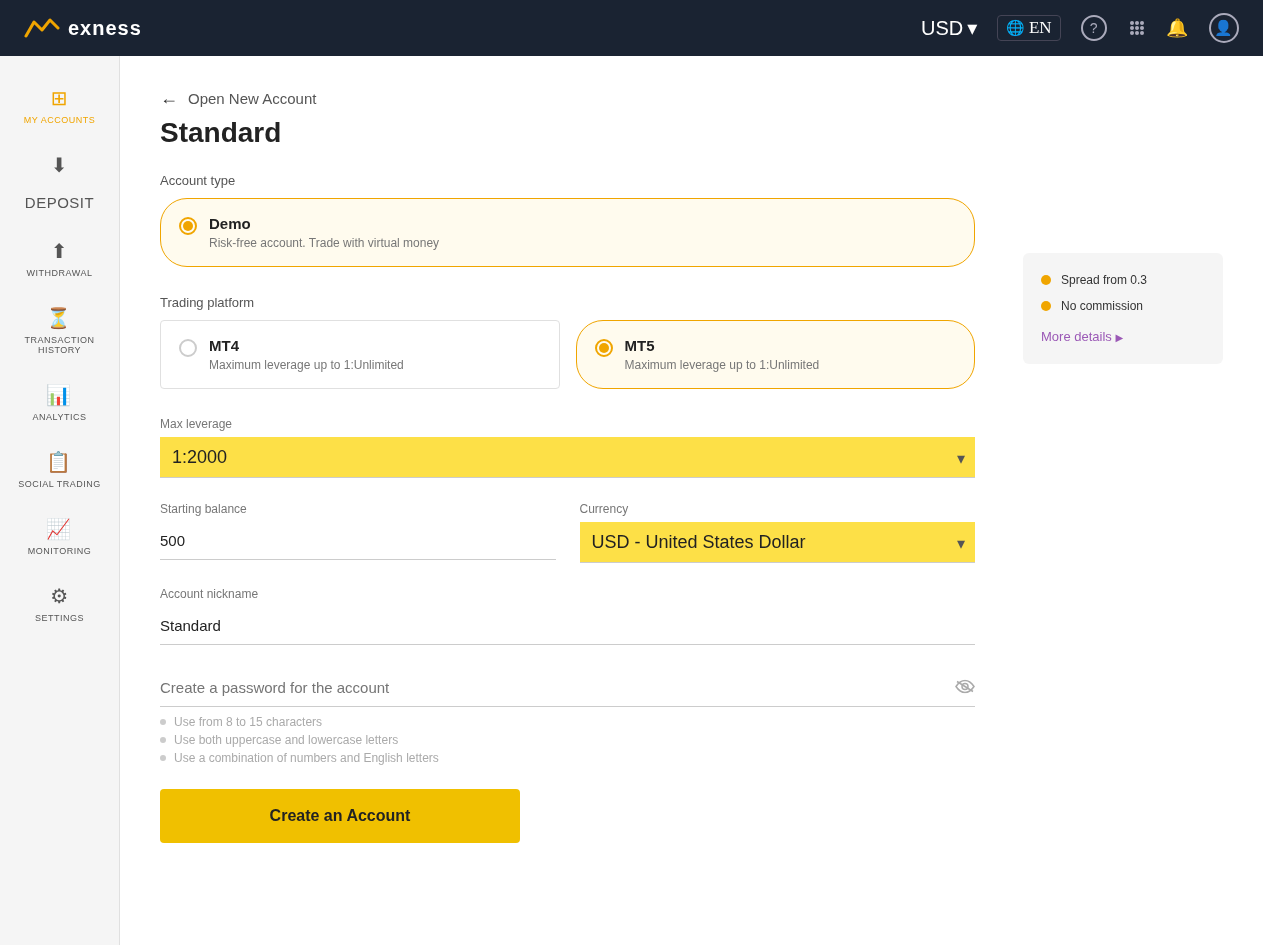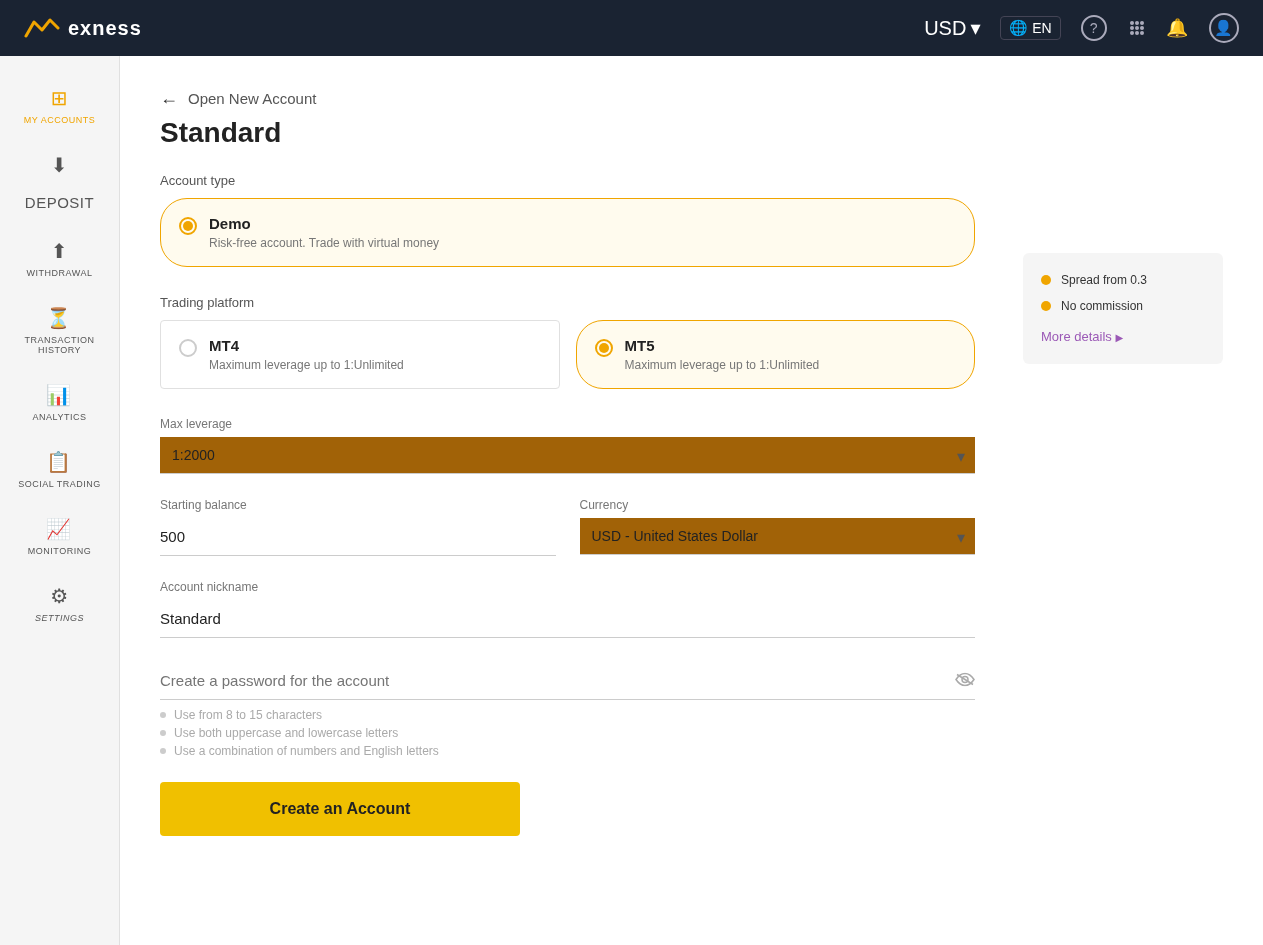--- a/index.html
+++ b/index.html
@@ -70,21 +70,21 @@
     .card-radio.selected { border-color: #f0a500; }
     .card-radio.selected::after { content: ''; width: 10px; height: 10px; border-radius: 50%; background: #f0a500; display: block; }
     .card-title { font-size: 15px; font-weight: 600; margin-bottom: 4px; }
     .card-desc { font-size: 12px; color: #777; }
 
     
     .form-group { margin-bottom: 24px; }
     .form-label { font-size: 12px; color: #777; margin-bottom: 6px; display: block; }
     .form-select {
       width: 100%; padding: 10px 36px 10px 12px; border: none; border-bottom: 1.5px solid #ccc;
-      background: #a16207; font-size: 14px; appearance: none; cursor: pointer; outline: none;
+      background: #fde047; font-size: 18px; appearance: none; cursor: pointer; outline: none;
       color: #222;
     }
     .select-wrapper { position: relative; }
     .select-wrapper .chevron { position: absolute; right: 10px; top: 50%; transform: translateY(-50%); pointer-events: none; color: #555; font-size: 16px; }
 
     .form-row { display: flex; gap: 24px; margin-bottom: 24px; }
     .form-col { flex: 1; }
 
     .form-input {
       width: 100%; border: none; border-bottom: 1.5px solid #ccc; padding: 10px 0; font-size: 15px;
@@ -128,21 +128,21 @@
     </svg>
     <span class="logo-text">exness</span>
   </div>
   <div class="topnav-right">
     <button class="currency-btn">
       <span>USD</span>
       <span>▾</span>
     </button>
     <span class="nav-icon lang-btn">
       <span style="font-size:15px;">🌐</span>
-      <span style="font-size:14px;">EN</span>
+      <span style="font-size:17px;font-family:Liberation Serif, serif;">EN</span>
     </span>
     <span class="nav-icon" style="border:2px solid #aab;border-radius:50%;width:26px;height:26px;display:flex;align-items:center;justify-content:center;font-size:14px;color:#aab;">?</span>
     <span class="nav-icon" style="color:#aab;">
       <svg width="20" height="20" viewBox="0 0 20 20">
           <circle cx="5" cy="5" r="2" fill="#aab"></circle>
           <circle cx="10" cy="5" r="2" fill="#aab"></circle>
           <circle cx="15" cy="5" r="2" fill="#aab"></circle>
           <circle cx="5" cy="10" r="2" fill="#aab"></circle>
           <circle cx="10" cy="10" r="2" fill="#aab"></circle>
           <circle cx="15" cy="10" r="2" fill="#aab"></circle>
@@ -182,21 +182,21 @@
     <div class="sidebar-item">
       <span class="si-icon">📋</span>
       <span style="font-size:9px;">SOCIAL TRADING</span>
     </div>
     <div class="sidebar-item">
       <span class="si-icon">📈</span>
       <span style="font-size:9px;">MONITORING</span>
     </div>
     <div class="sidebar-item">
       <span class="si-icon">⚙</span>
-      <span style="font-size:9px;font-style:italic;">SETTINGS</span>
+      <span style="font-size:9px;">SETTINGS</span>
     </div>
   </aside>
 
   <main class="main">
 
     <div class="back-row">
       <span class="back-arrow">←</span>
       <span class="page-subtitle">Open New Account</span>
     </div>
 

